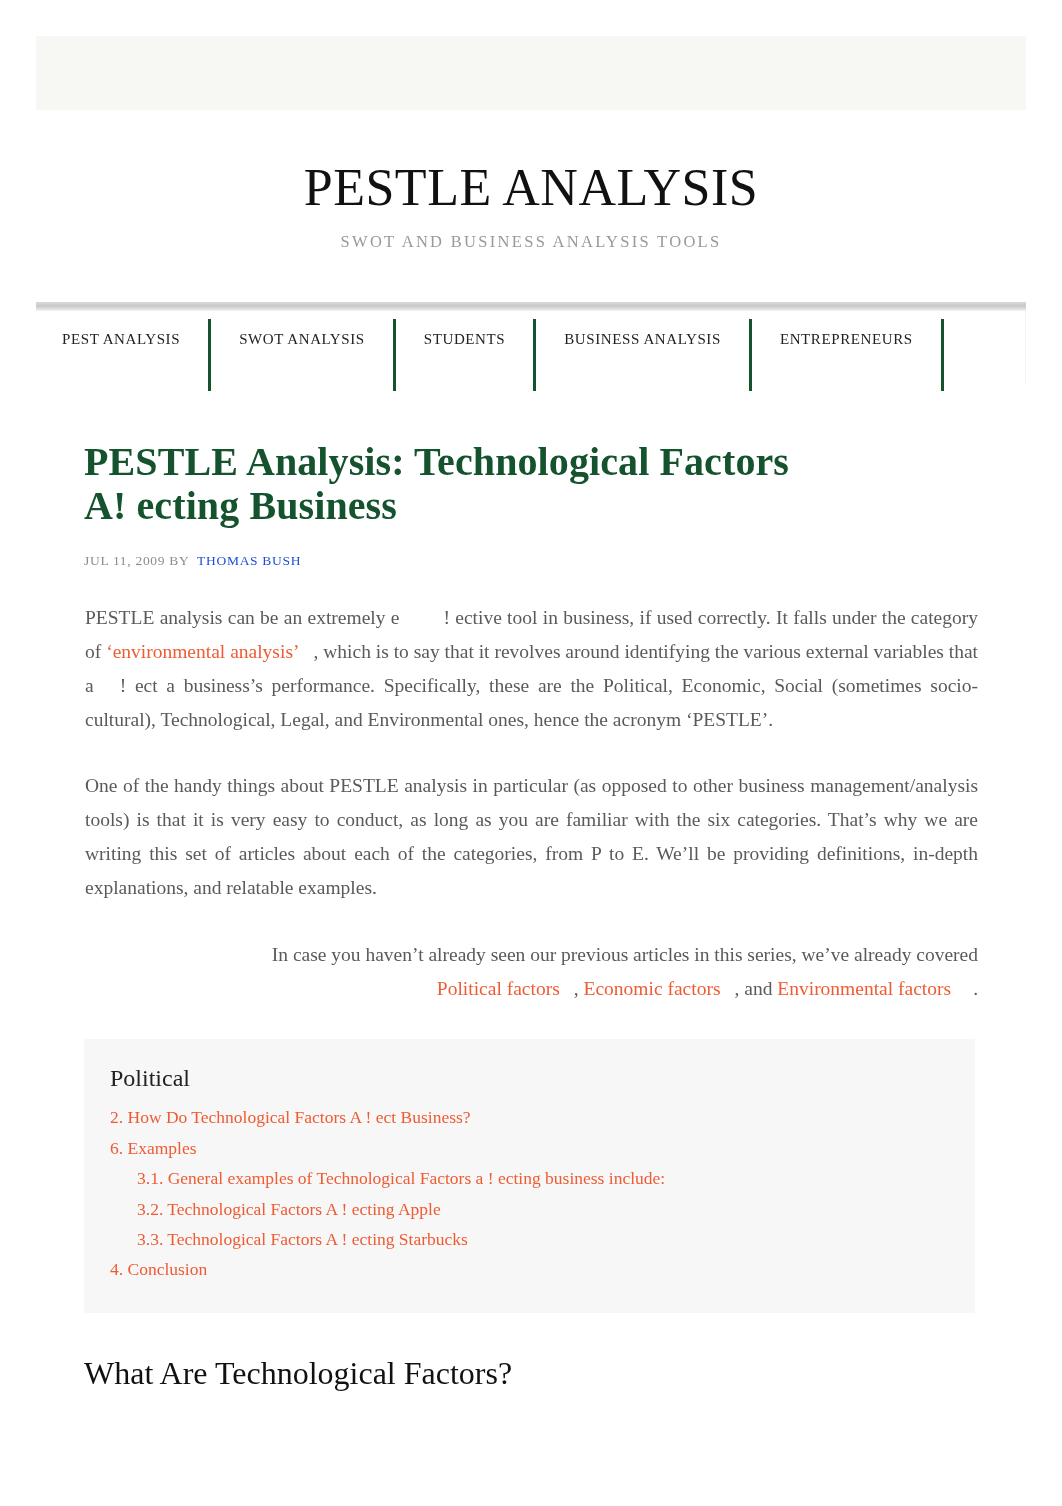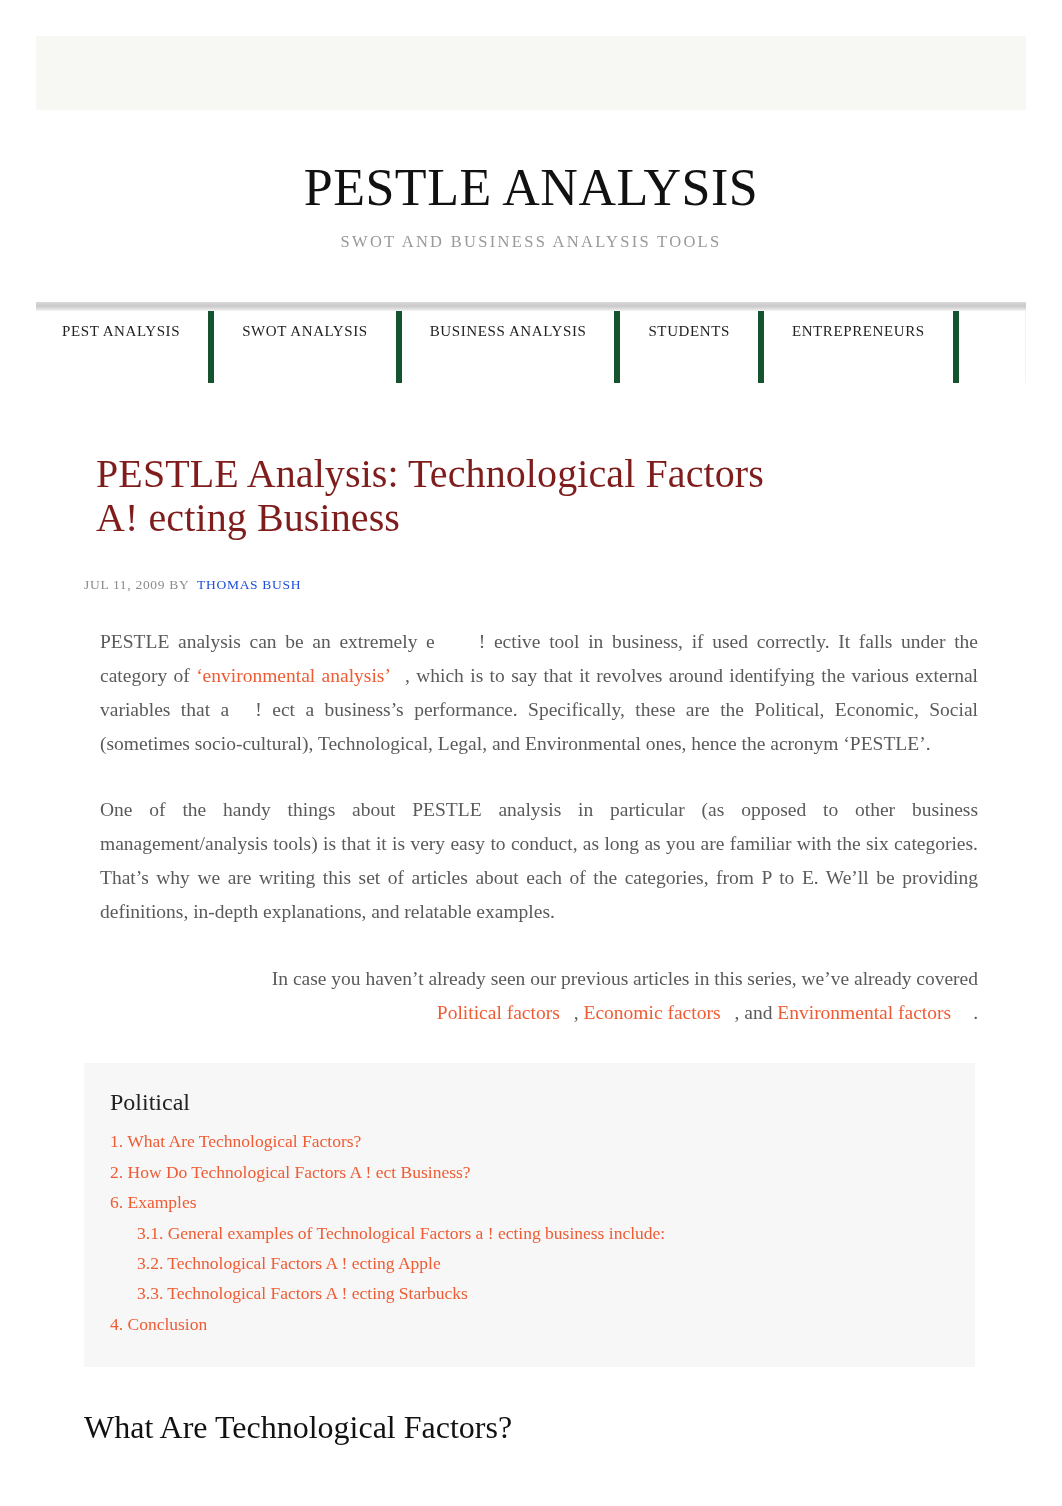--- a/index.html
+++ b/index.html
@@ -88,65 +88,66 @@
   .nav-item {
     height: 72px;
     display: flex;
     align-items: center;
     padding: 0 28px;
     font-size: 15px;
     letter-spacing: 0.6px;
     color: #222222;
     white-space: nowrap;
     box-sizing: border-box;
-    border-right: 6px solid #14532d;
+    border-right: 3px solid #14532d;
     cursor: pointer;
     line-height: 1;
     padding-bottom: 32px;
+    margin-top: 8px;
   }
   .nav-item:first-child { padding-left: 26px; }
   .nav-filler {
     flex: 1;
     height: 72px;
     border-right: 1px solid #f3f3f3;
     box-sizing: border-box;
   }
 
   
   .article {
     position: absolute;
     left: 36px;
     top: 400px;
     width: 990px;
   }
   .entry-title {
-    margin: 12px;
+    margin: 0;
     padding: 40px 48px 0 48px;
     font-size: 40px;
     line-height: 1.11;
-    font-weight: normal;
-    color: #7f1d1d;
+    font-weight: bold;
+    color: #14532d;
     letter-spacing: 0.1px;
   }
   .entry-meta {
     padding: 24px 48px 0 48px;
     font-size: 13.5px;
     letter-spacing: 0.7px;
     color: #8c8c8c;
   }
   .entry-meta .author {
     color: #1d4ed8;
     margin-left: 4px;
   }
 
   .entry-content {
     padding: 32px 48px 0 48px;
   }
   .entry-content p {
-    margin: 0 0 33px 16px;
+    margin: 0 0 33px 1px;
     font-size: 19.5px;
     line-height: 1.74;
     color: #5a5a5a;
     text-align: justify;
   }
   .entry-content p.nojust { text-align: right; }
   a.inline-link {
     color: #ef5b33;
     text-decoration: none;
   }
@@ -210,22 +211,22 @@
   <header class="site-header">
     <h1 class="site-title">PESTLE ANALYSIS</h1>
     <p class="site-tagline">SWOT AND BUSINESS ANALYSIS TOOLS</p>
   </header>
 
   <div class="nav-topbar"></div>
 
   <nav class="site-nav">
     <div class="nav-item">PEST ANALYSIS</div>
     <div class="nav-item">SWOT ANALYSIS</div>
+    <div class="nav-item">STUDENTS</div>
     <div class="nav-item">BUSINESS ANALYSIS</div>
-    <div class="nav-item">STUDENTS</div>
     <div class="nav-item">ENTREPRENEURS</div>
     <div class="nav-filler"></div>
   </nav>
 
   <article class="article">
 
     <h1 class="entry-title">
       <span>PESTLE Analysis: Technological Factors</span><br>
       <span>A! ecting Business</span>
     </h1>
@@ -240,21 +241,20 @@
 
       <p><span>PESTLE analysis can be an extremely e</span><span class="lig-gap w1"></span><span>! ective tool in business, if used correctly. It falls under the category of</span> <a class="inline-link" href="#">‘environmental analysis’</a><span class="lig-gap w3"></span><span>, which is to say that it revolves around identifying the various external variables that a</span><span class="lig-gap w2"></span><span>! ect a business’s performance. Specifically, these are the Political, Economic, Social (sometimes socio-cultural), Technological, Legal, and Environmental ones, hence the acronym ‘PESTLE’.</span></p>
 
       <p>One of the handy things about PESTLE analysis in particular (as opposed to other business management/analysis tools) is that it is very easy to conduct, as long as you are familiar with the six categories. That’s why we are writing this set of articles about each of the categories, from P to E. We’ll be providing definitions, in-depth explanations, and relatable examples.</p>
 
       <p class="nojust"><span>In case you haven’t already seen our previous articles in this series, we’ve already covered</span><br><a class="inline-link" href="#">Political factors</a><span class="lig-gap w3"></span><span>,</span> <a class="inline-link" href="#">Economic factors</a><span class="lig-gap w3"></span><span>, and</span> <a class="inline-link" href="#">Environmental factors</a><span class="lig-gap w5"></span><span>.</span></p>
 
       <div class="toc-box">
         <h2 class="toc-title">Political</h2>
         <ul class="toc-list">
-          <li><a href="#">1. What Are Technological Factors?</a></li>
           <li><a href="#">2. How Do Technological Factors A     ! ect Business?</a></li>
           <li><a href="#">6. Examples</a></li>
           <li class="sub"><a href="#">3.1. General examples of Technological Factors a          ! ecting business include:</a></li>
           <li class="sub"><a href="#">3.2. Technological Factors A     ! ecting Apple</a></li>
           <li class="sub"><a href="#">3.3. Technological Factors A     ! ecting Starbucks</a></li>
           <li><a href="#">4. Conclusion</a></li>
         </ul>
       </div>
 
       <h2 class="section-heading">What Are Technological Factors?</h2>

